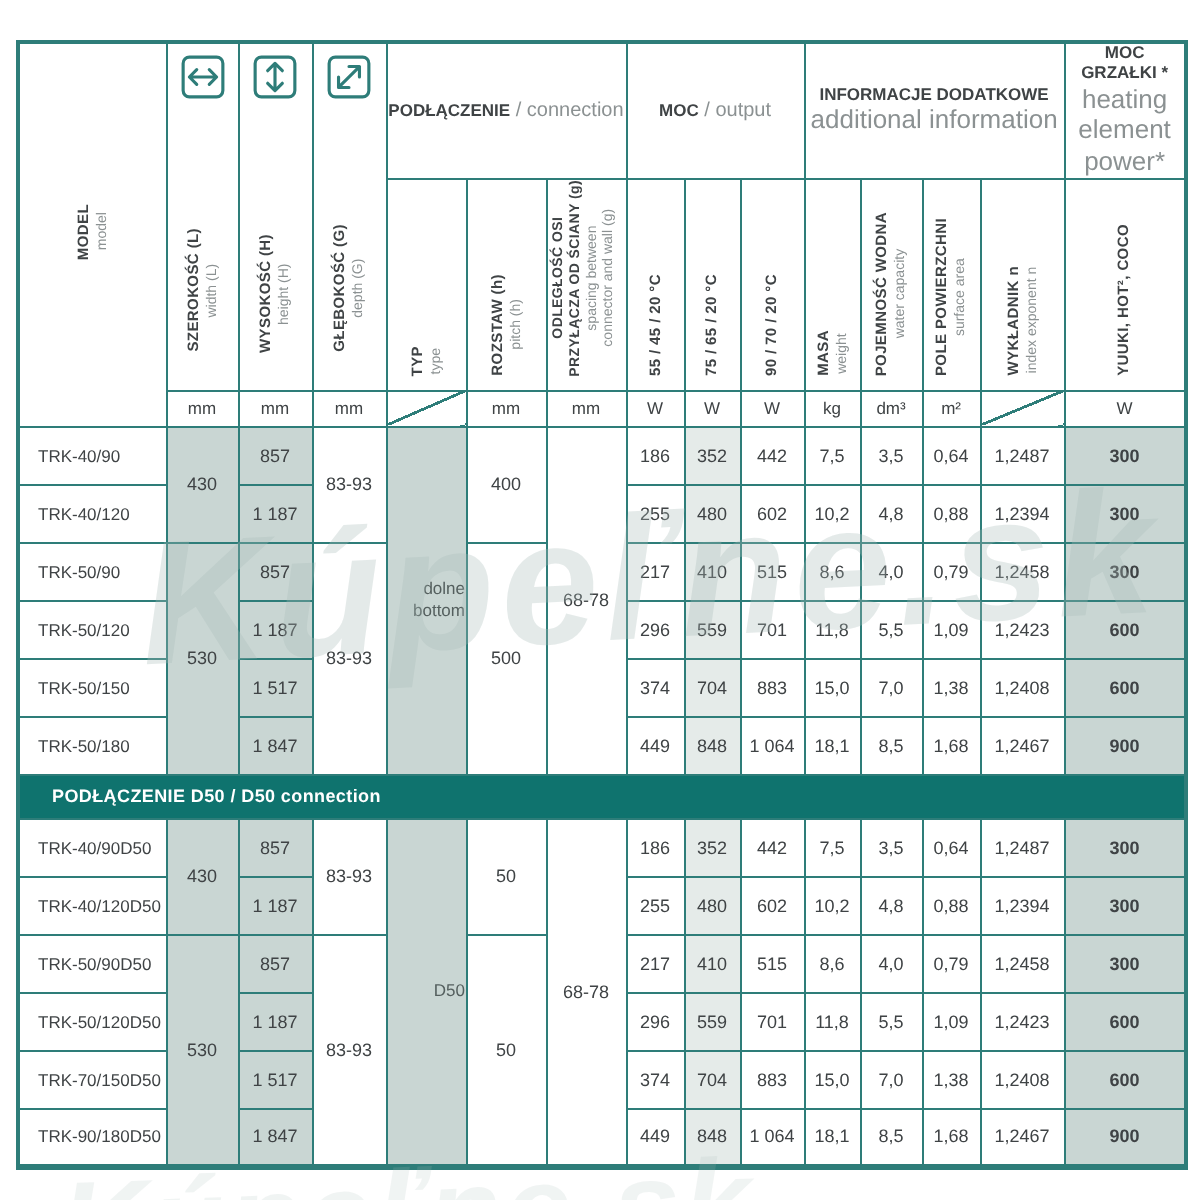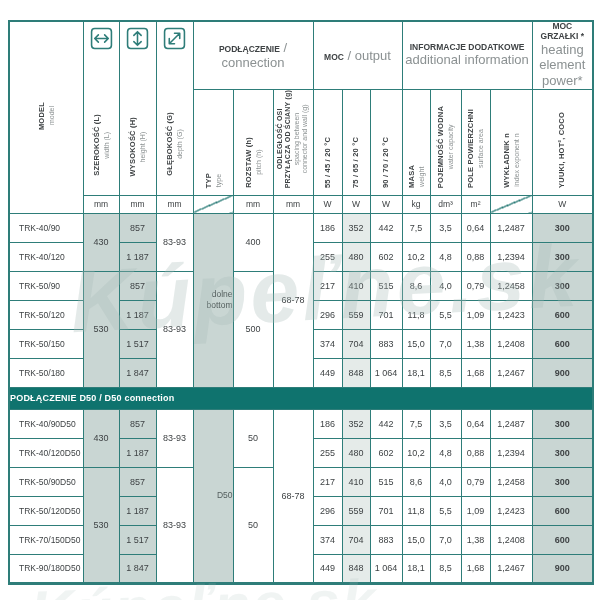--- a/index.html
+++ b/index.html
@@ -11,21 +11,21 @@
   body{background:#fff; font-family:"Liberation Sans", sans-serif; position:relative; overflow:hidden;}
   .stage{position:absolute; inset:0; overflow:hidden;}
 
   table{border-collapse:collapse; table-layout:fixed; position:absolute; left:8px; top:20px; width:584px; background:#fff;
         border:2px solid var(--teal); border-bottom-width:3px;}
   td{border:1px solid var(--teal); color:var(--text); font-size:9px; text-align:center; vertical-align:middle; overflow:hidden;}
 
   tr.rg1{height:68px;} tr.rg2{height:95px;} tr.runits{height:18px;} tr.rdata{height:29px;} tr.rband{height:22px;}
 
   .grp b{font-weight:700; color:var(--text); font-size:8.5px;}
-  .grp .en{color:var(--text2); font-size:13px; font-weight:400;}
+  .grp .en{color:var(--text2); font-size:10px; font-weight:400;}
   .grp2 b{display:block; font-weight:700; font-size:8.5px; line-height:1.15;}
   .grp2 .en{display:block; color:var(--text2); font-size:13px; line-height:1.2;}
 
   .vt{writing-mode:vertical-rl; transform:rotate(180deg); display:inline-block; line-height:1.3;}
   .vt span{display:block;}
   .vt .pl{font-weight:700; color:var(--text); font-size:7.5px; letter-spacing:.2px;}
   .vt .en{font-weight:400; color:var(--text2); font-size:7px;}
   .vt .pl:empty,.vt .en:empty{display:none;}
 
   td.sub{vertical-align:bottom; padding-bottom:5px;}
@@ -38,21 +38,21 @@
   td.diag{background-image:linear-gradient(to bottom right, transparent calc(50% - 0.7px), var(--teal) calc(50% - 0.7px), var(--teal) calc(50% + 0.7px), transparent calc(50% + 0.7px));}
 
   td.m{text-align:left; padding-left:9px; font-size:8.5px;margin-left:43px;}
   td.sh{background:var(--shade);}
   td.lt{background:var(--shade2);}
   td.hb{background:var(--shade); font-weight:700;}
   .typtxt{color:#545f5e; font-size:8.5px; line-height:1.35;}
   .typtxt span{display:block;text-align:right;}
   .typtxt span:empty{display:none;}
 
-  td.band{background:var(--band); color:#fff; text-align:left; padding-left:0; font-weight:700; font-size:9px; letter-spacing:.2px;}
+  td.band{background:var(--band); color:#fff; text-align:left; padding-left:16px; font-weight:700; font-size:9px; letter-spacing:.2px;}
 
   .watermark{position:absolute; z-index:5; pointer-events:none; font-weight:700; font-style:italic; white-space:nowrap; color:var(--wm);}
   .wm1{left:70px; top:238px; font-size:88px; opacity:.30; transform:rotate(-3deg); letter-spacing:3px;}
   .wm2{left:30px; top:572px; font-size:60px; opacity:.16; transform:rotate(-2deg); letter-spacing:2px;}
 </style>
 </head>
 <body>
 
 <div class="stage">
 <table>

